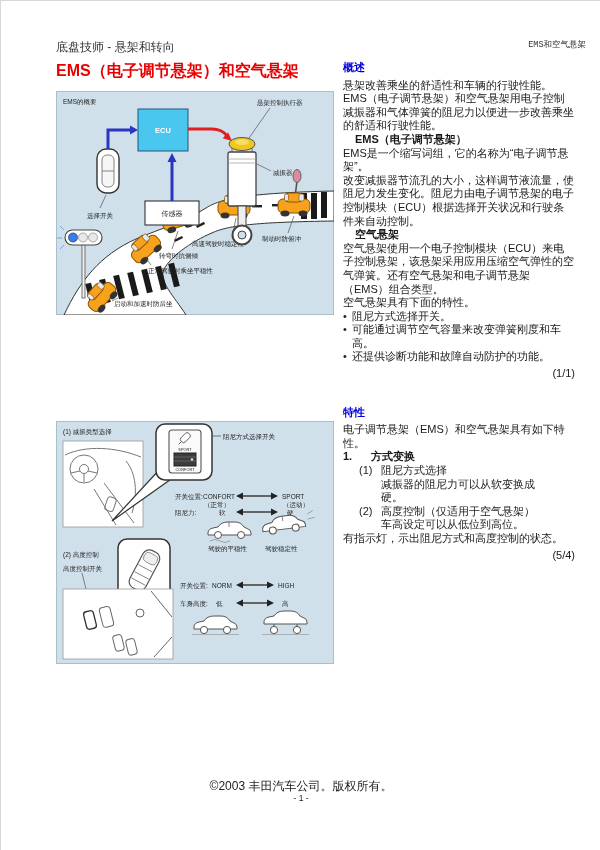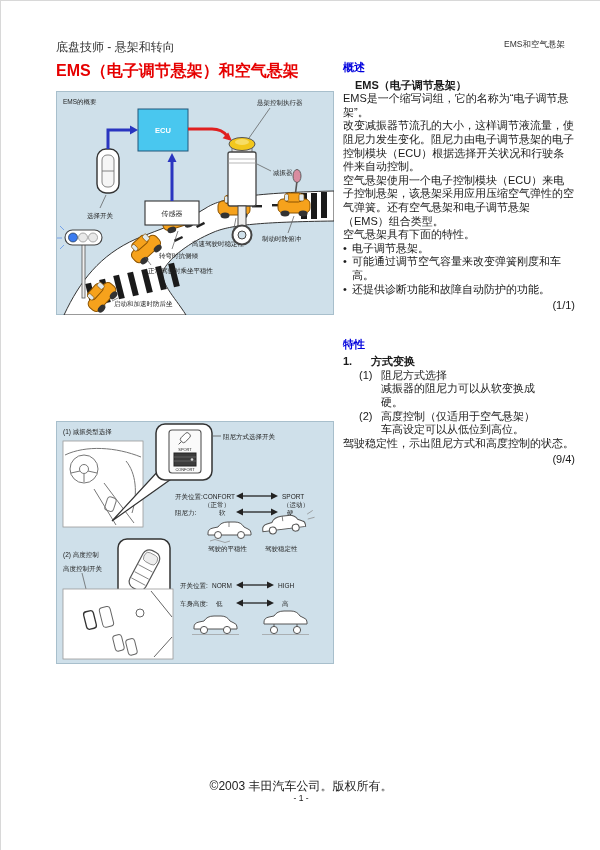--- a/index.html
+++ b/index.html
@@ -1,20 +1,20 @@
 <!DOCTYPE html>
 <html><head>
 <meta charset="utf-8">
 <style>
   html,body{margin:0;padding:0;background:#ffffff;}
   .page{position:relative;width:600px;height:850px;background:#fff;overflow:hidden;
         font-family:"Liberation Sans","DejaVu Sans",sans-serif;color:#1a1a1a;
         border:1px solid #d8d8d8;}
   .hdr-left{position:absolute;left:55px;top:38px;font-size:12px;color:#333;}
-  .hdr-right{position:absolute;right:36px;top:38px;font-size:8.5px;color:#333;}
+  .hdr-right{position:absolute;right:15px;top:38px;font-size:8.5px;color:#333;font-family:Liberation Mono, monospace;}
   .main-title{position:absolute;left:55px;top:60px;margin:0;font-size:16px;font-weight:bold;color:#e60000;}
   .diag1{position:absolute;left:55px;top:90px;}
   .diag2{position:absolute;left:55px;top:420px;}
   svg text{font-family:"Liberation Sans","DejaVu Sans",sans-serif;fill:#222;}
   .t7{font-size:7px;} .t65{font-size:6.5px;} .t4{font-size:3.9px;}
   .ecu-txt{font-size:7.5px;fill:#fff;font-weight:bold;}
   .right-col{position:absolute;left:342px;top:60px;width:232px;font-size:11px;line-height:13.6px;}
   .rh{color:#0000dd;font-weight:bold;font-size:11px;margin:0 0 4px 0;}
   .right-col p{margin:0;}
   .bh{font-weight:bold;padding-left:12px;}
@@ -327,57 +327,60 @@
       <circle cx="12" cy="22" r="3.6" fill="#fff" stroke="#555"></circle>
         <circle cx="35" cy="22" r="3.6" fill="#fff" stroke="#555"></circle>
       <line x1="12" y1="16" x2="12" y2="18.5" stroke="#555" stroke-width="1"></line>
       <line x1="35" y1="16" x2="35" y2="18.5" stroke="#555" stroke-width="1"></line>
       <line x1="0" y1="26.5" x2="47" y2="26.5" stroke="#999" stroke-width="0.7"></line>
     </g>
   </svg>
 
   <div class="right-col">
     <div class="rh">概述</div>
+    <p>悬架改善乘坐的舒适性和车辆的行驶性能。EMS（电子调节悬架）和空气悬架用电子控制减振器和气体弹簧的阻尼力以便进一步改善乘坐的舒适和行驶性能。</p>
     <p class="bh">EMS（电子调节悬架）</p>
     <p>EMS是一个缩写词组，它的名称为“电子调节悬架”。</p>
     <p>改变减振器节流孔的大小，这样调节液流量，使阻尼力发生变化。阻尼力由电子调节悬架的电子控制模块（ECU）根据选择开关状况和行驶条件来自动控制。</p>
+    <p class="bh">空气悬架</p>
     <p>空气悬架使用一个电子控制模块（ECU）来电子控制悬架，该悬架采用应用压缩空气弹性的空气弹簧。还有空气悬架和电子调节悬架（EMS）组合类型。</p>
     <p>空气悬架具有下面的特性。</p>
     <div class="bullet-row">
       <span class="bm">•</span>
-      <span>电子调节悬架。</span>
+      <span>阻尼方式选择开关。</span>
     </div>
     <div class="bullet-row">
       <span class="bm">•</span>
       <span>可能通过调节空气容量来改变弹簧刚度和车高。</span>
     </div>
     <div class="bullet-row">
       <span class="bm">•</span>
       <span>还提供诊断功能和故障自动防护的功能。</span>
     </div>
     <div class="pref">(1/1)</div>
 
     <div class="rh feat">特性</div>
+    <p>电子调节悬架（EMS）和空气悬架具有如下特性。</p>
     <div class="li1">
       <span class="n1">1.</span>
       <span class="bh">方式变换</span>
     </div>
     <div class="li2">
       <span class="n2">(1)</span>
       <div class="sub">
         <div>阻尼方式选择</div>
         <div>减振器的阻尼力可以从软变换成硬。</div>
       </div>
     </div>
     <div class="li2">
       <span class="n2">(2)</span>
       <div class="sub">
         <div>高度控制（仅适用于空气悬架）</div>
         <div>车高设定可以从低位到高位。</div>
       </div>
     </div>
-    <p class="note">驾驶稳定性，示出阻尼方式和高度控制的状态。</p>
-    <div class="pref">(9/4)</div>
+    <p class="note">有指示灯，示出阻尼方式和高度控制的状态。</p>
+    <div class="pref">(5/4)</div>
   </div>
 
   <div class="footer-copy">©2003 丰田汽车公司。版权所有。</div>
   <div class="footer-page">- 1 -</div>
 </div>
 
 </body></html>

